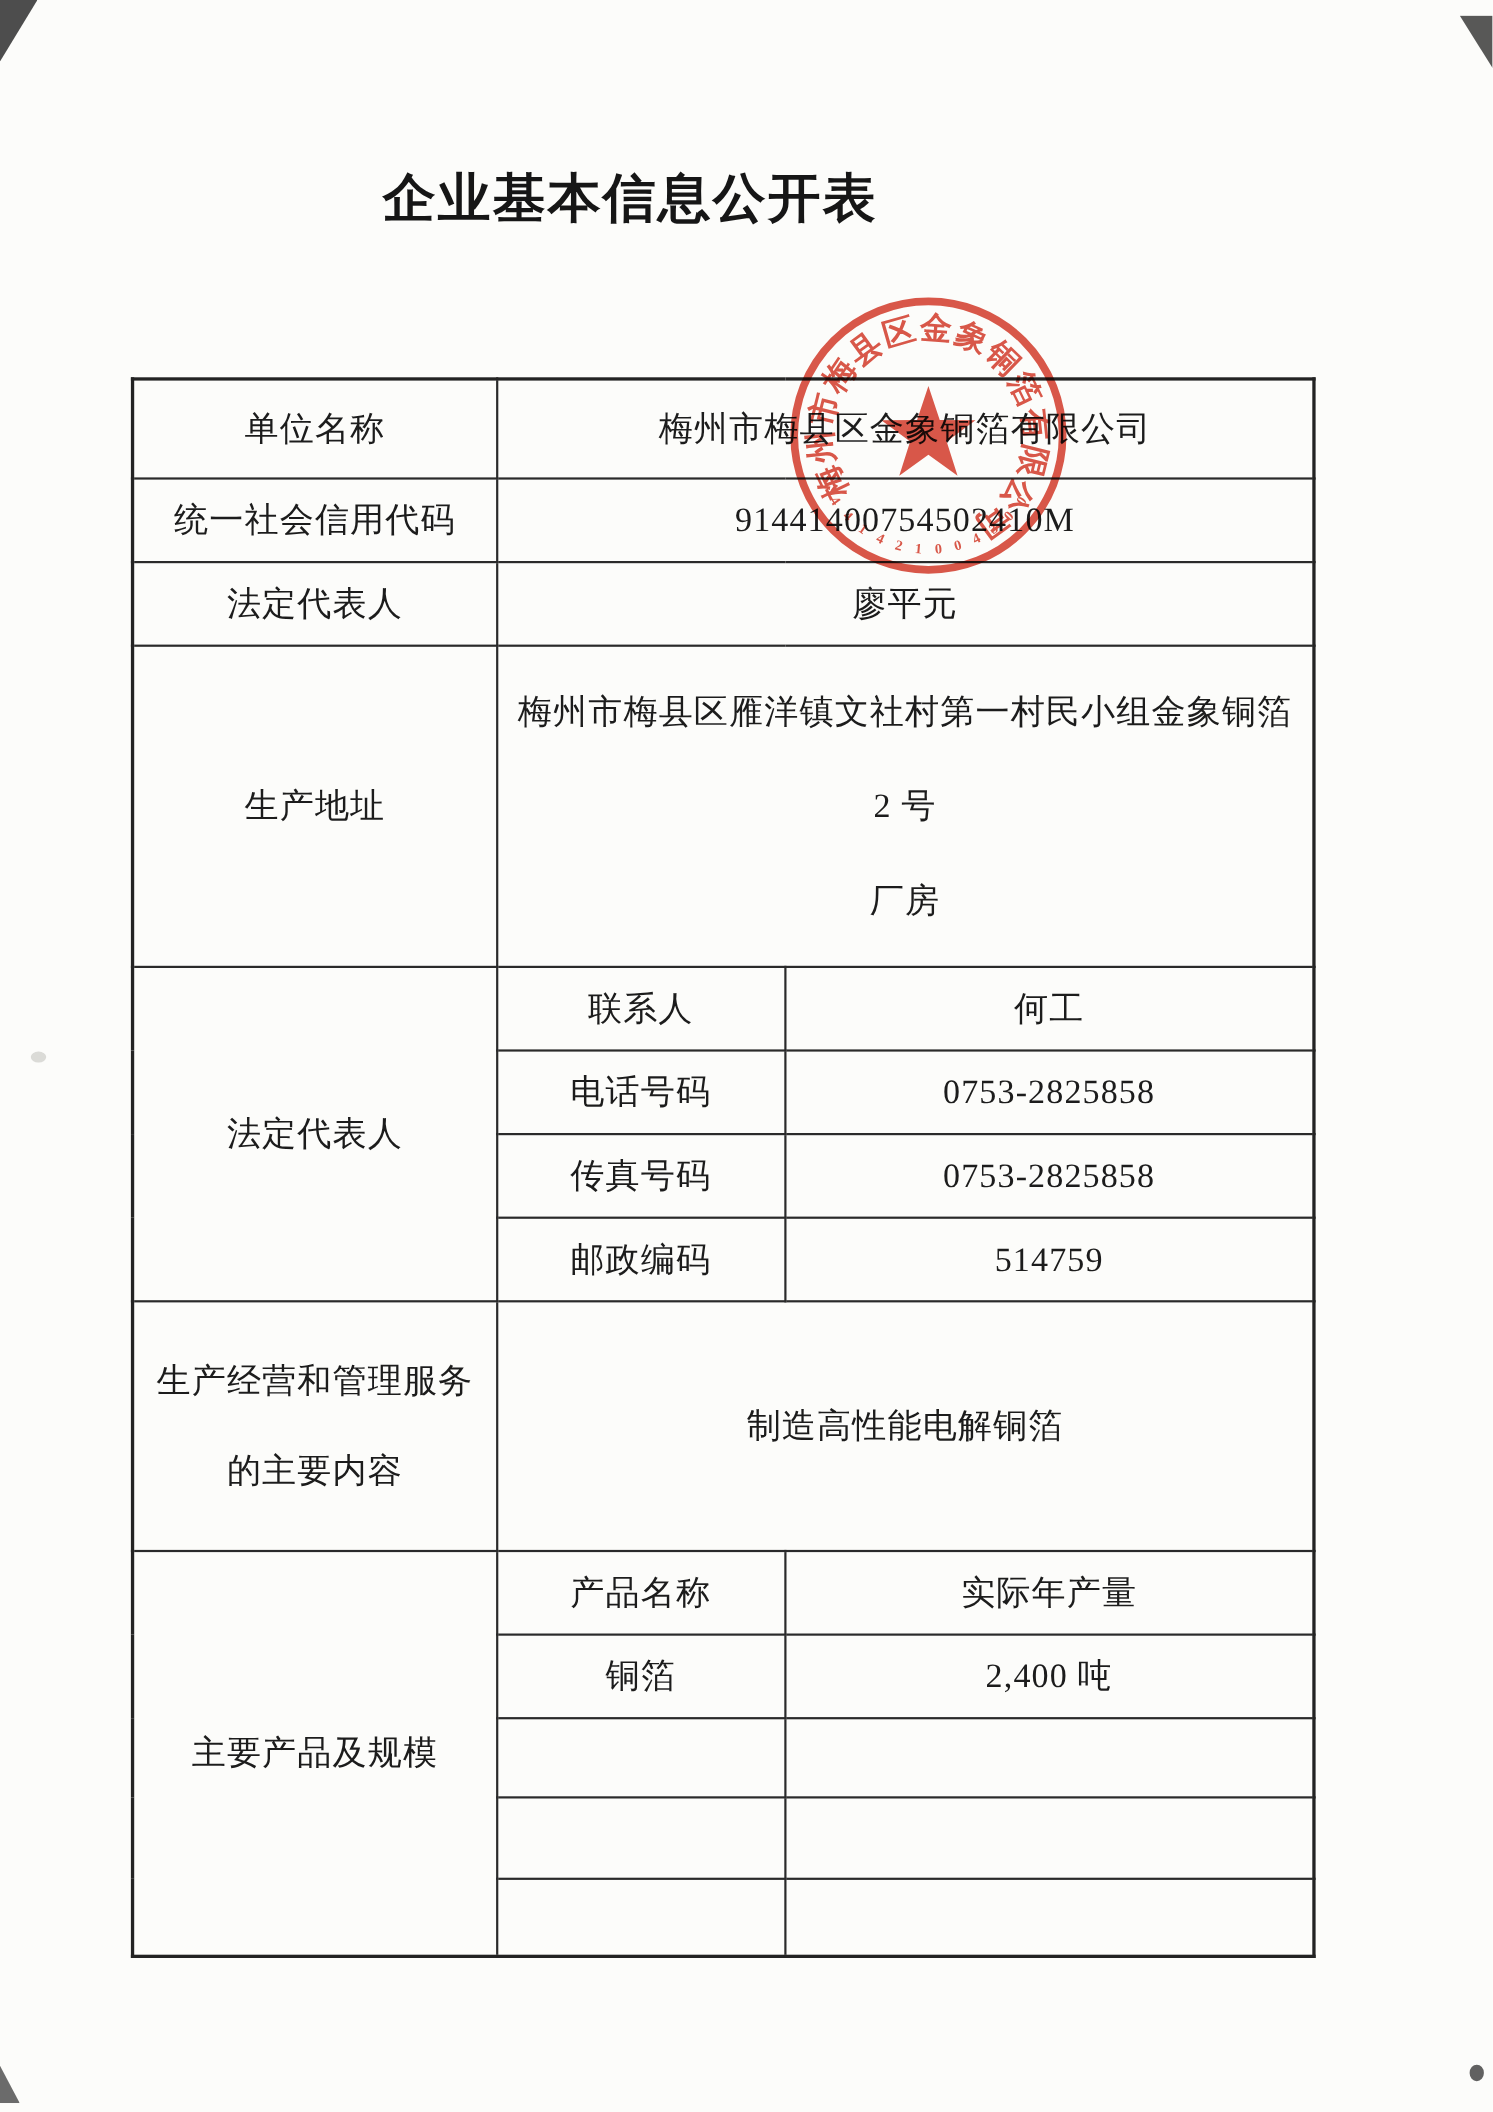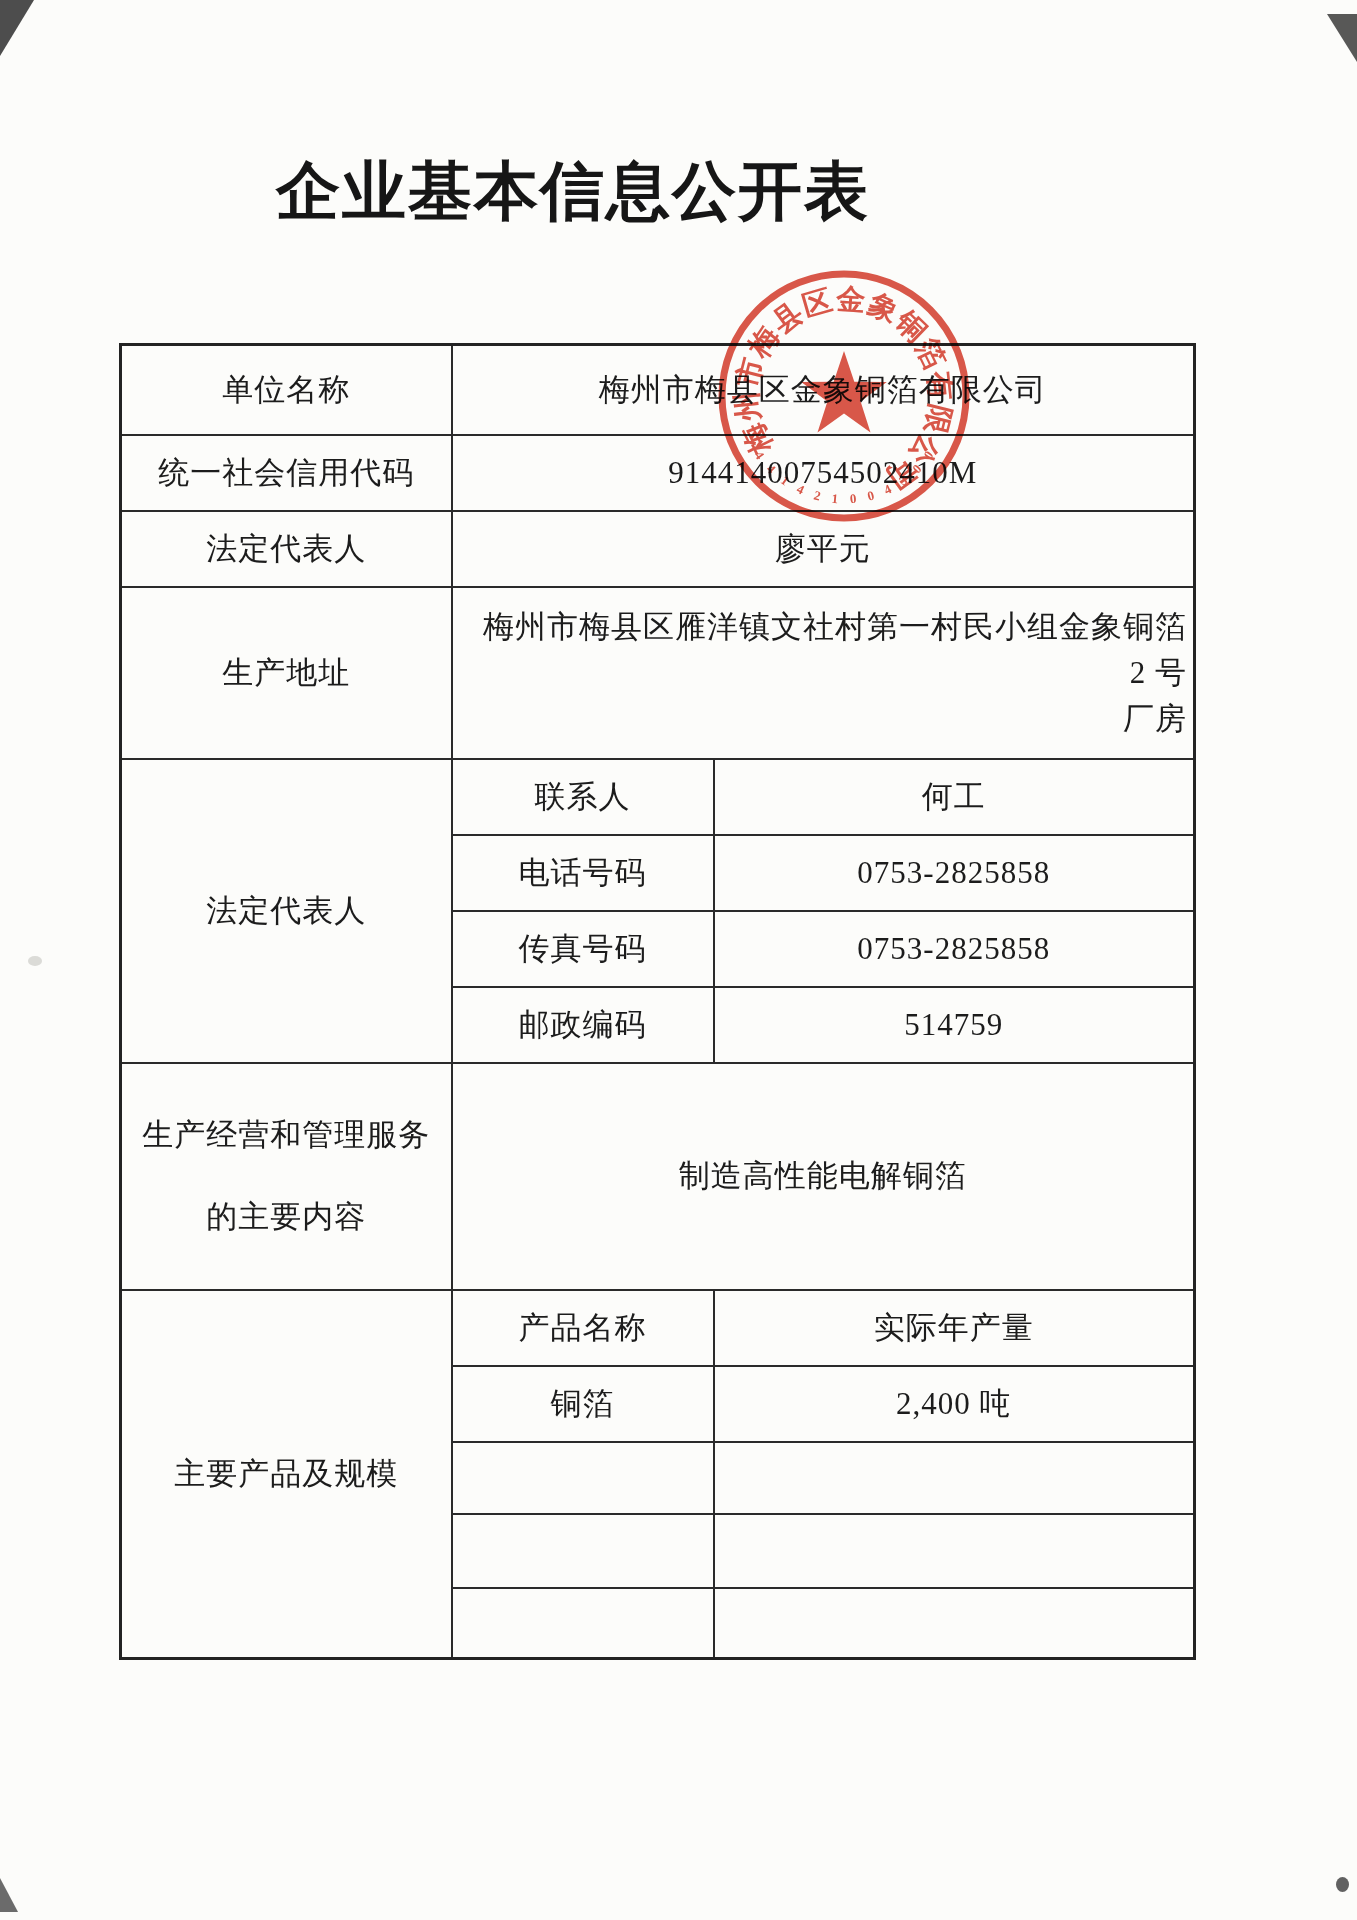--- a/index.html
+++ b/index.html
@@ -12,36 +12,36 @@
   
   .corner{position:absolute;background:#2e2e2e;}
   .corner.tl{left:0;top:0;width:34px;height:56px;clip-path:polygon(0 0,100% 0,0 100%);opacity:.85;}
   .corner.tr{right:0;top:14px;width:30px;height:48px;clip-path:polygon(0 0,100% 0,100% 100%);opacity:.8;}
   .corner.bl{left:0;bottom:8px;width:18px;height:34px;clip-path:polygon(0 0,0 100%,100% 100%);opacity:.7;}
   .corner.br{right:8px;bottom:28px;width:13px;height:15px;border-radius:50%;opacity:.75;}
   .smudge{position:absolute;left:28px;top:956px;width:14px;height:10px;border-radius:50%;background:#b9b9b4;opacity:.5;}
 
   .doc-title{
     position:absolute;top:148px;left:0;width:1146px;
-    text-align:center;font-size:64px;font-weight:bold;letter-spacing:2px;
+    text-align:center;font-size:48px;font-weight:bold;letter-spacing:2px;
     color:#161616;
   }
 
   .form-table{
     position:absolute;left:119px;top:343px;width:1074px;
     border-collapse:collapse;table-layout:fixed;
     font-size:31px;letter-spacing:1px;color:#1c1c1c;
   }
   .form-table td{
     border:2px solid #2a2a2a;
     text-align:center;vertical-align:middle;
     padding:16px 6px;overflow:hidden;
   }
   .form-table{border:3px solid #232323;}
-  .addr-line1,.addr-line2{line-height:46px;text-align:right;}
+  .addr-line1,.addr-line2{line-height:86px;}
   .two-line-label div{line-height:82px;}
 
   .seal{
     position:absolute;left:714px;top:266px;width:260px;height:260px;
     mix-blend-mode:multiply;opacity:.92;pointer-events:none;
   }
 </style>
 </head>
 <body>
 

